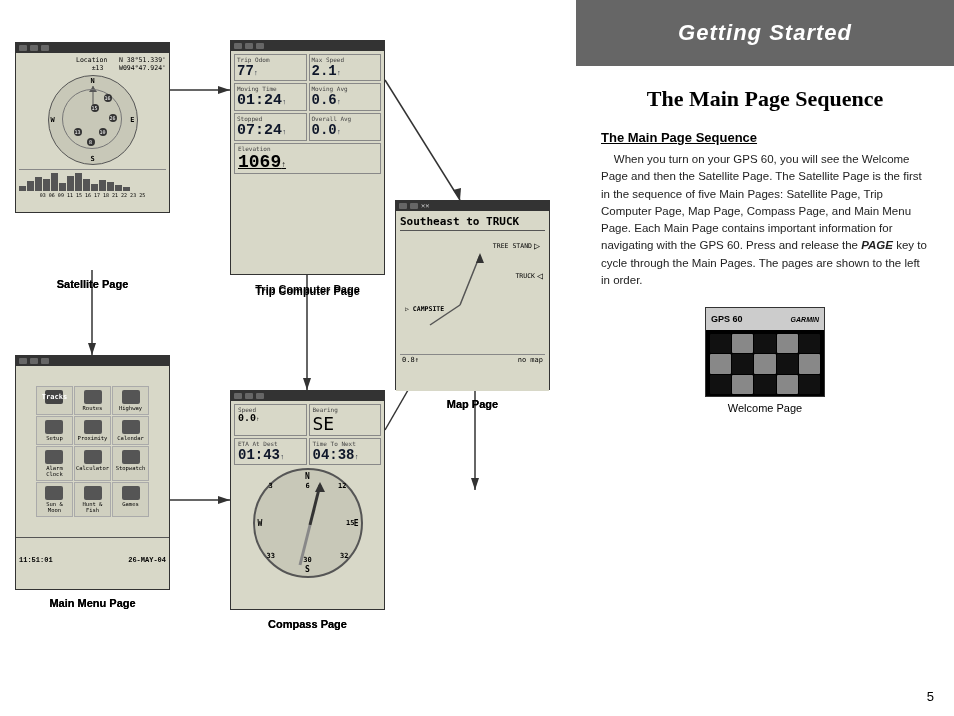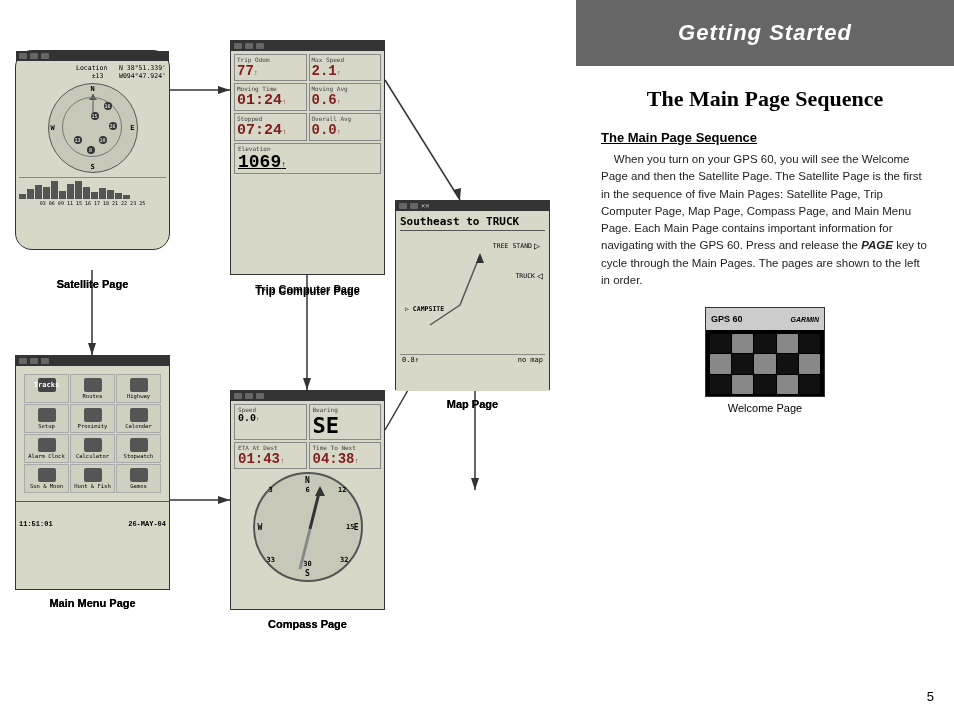--- a/index.html
+++ b/index.html
@@ -163,24 +163,23 @@
       width: 8px;
       height: 6px;
       background: #666;
       border-radius: 1px;
       display: inline-block;
     }
 
     
     .satellite-page {
       left: 15px;
-      top: 50px;
+      top: 42px;
       width: 155px;
-      height: 200px;
-      border-radius: 17px;
+      height: 171px;
     }
 
     .satellite-body {
       padding: 3px;
       height: 210px;
     }
 
     .sat-location {
       font-size: 7px;
       text-align: right;
@@ -275,21 +274,21 @@
 
     .trip-label {
       font-size: 6px;
       color: #444;
     }
 
     .trip-value {
       font-size: 14px;
       font-weight: bold;
       font-family: 'Courier New', monospace;
-      color: #7f1d1d;
+      color: #0f172a;
     }
 
     .trip-value-sm {
       font-size: 10px;
       font-weight: bold;
       font-family: 'Courier New', monospace;
     }
 
     .trip-elevation {
       border: 1px solid #888;
@@ -393,21 +392,21 @@
       left: 15px;
       top: 355px;
       width: 155px;
       height: 235px;
     }
 
     .menu-grid {
       display: grid;
       grid-template-columns: repeat(3, 1fr);
       gap: 1px;
-      padding: 8px;
+      padding: 20px;
     }
 
     .menu-item {
       display: flex;
       flex-direction: column;
       align-items: center;
       padding: 3px 1px;
       border: 1px solid #aaa;
       background: #d0d0c0;
     }
@@ -627,21 +626,21 @@
       <span class="screen-icon"></span>
     </div>
     <div class="compass-body">
       <div class="compass-top-row">
         <div class="compass-cell">
           <div class="trip-label">Speed</div>
           <div class="trip-value-sm">0.0<span style="font-size:6px;">↑</span></div>
         </div>
         <div class="compass-cell">
           <div class="trip-label">Bearing</div>
-          <div style="font-size:22px; font-weight:bold;">SE</div>
+          <div style="font-size:18px; font-weight:normal;">SE</div>
         </div>
       </div>
       <div class="compass-top-row" style="margin-top:2px;">
         <div class="compass-cell">
           <div class="trip-label">ETA At Dest</div>
           <div class="trip-value" style="font-size:14px;">01:43<span style="font-size:7px;">↑</span></div>
         </div>
         <div class="compass-cell">
           <div class="trip-label">Time To Next</div>
           <div class="trip-value" style="font-size:14px;">04:38<span style="font-size:7px;">↑</span></div>

